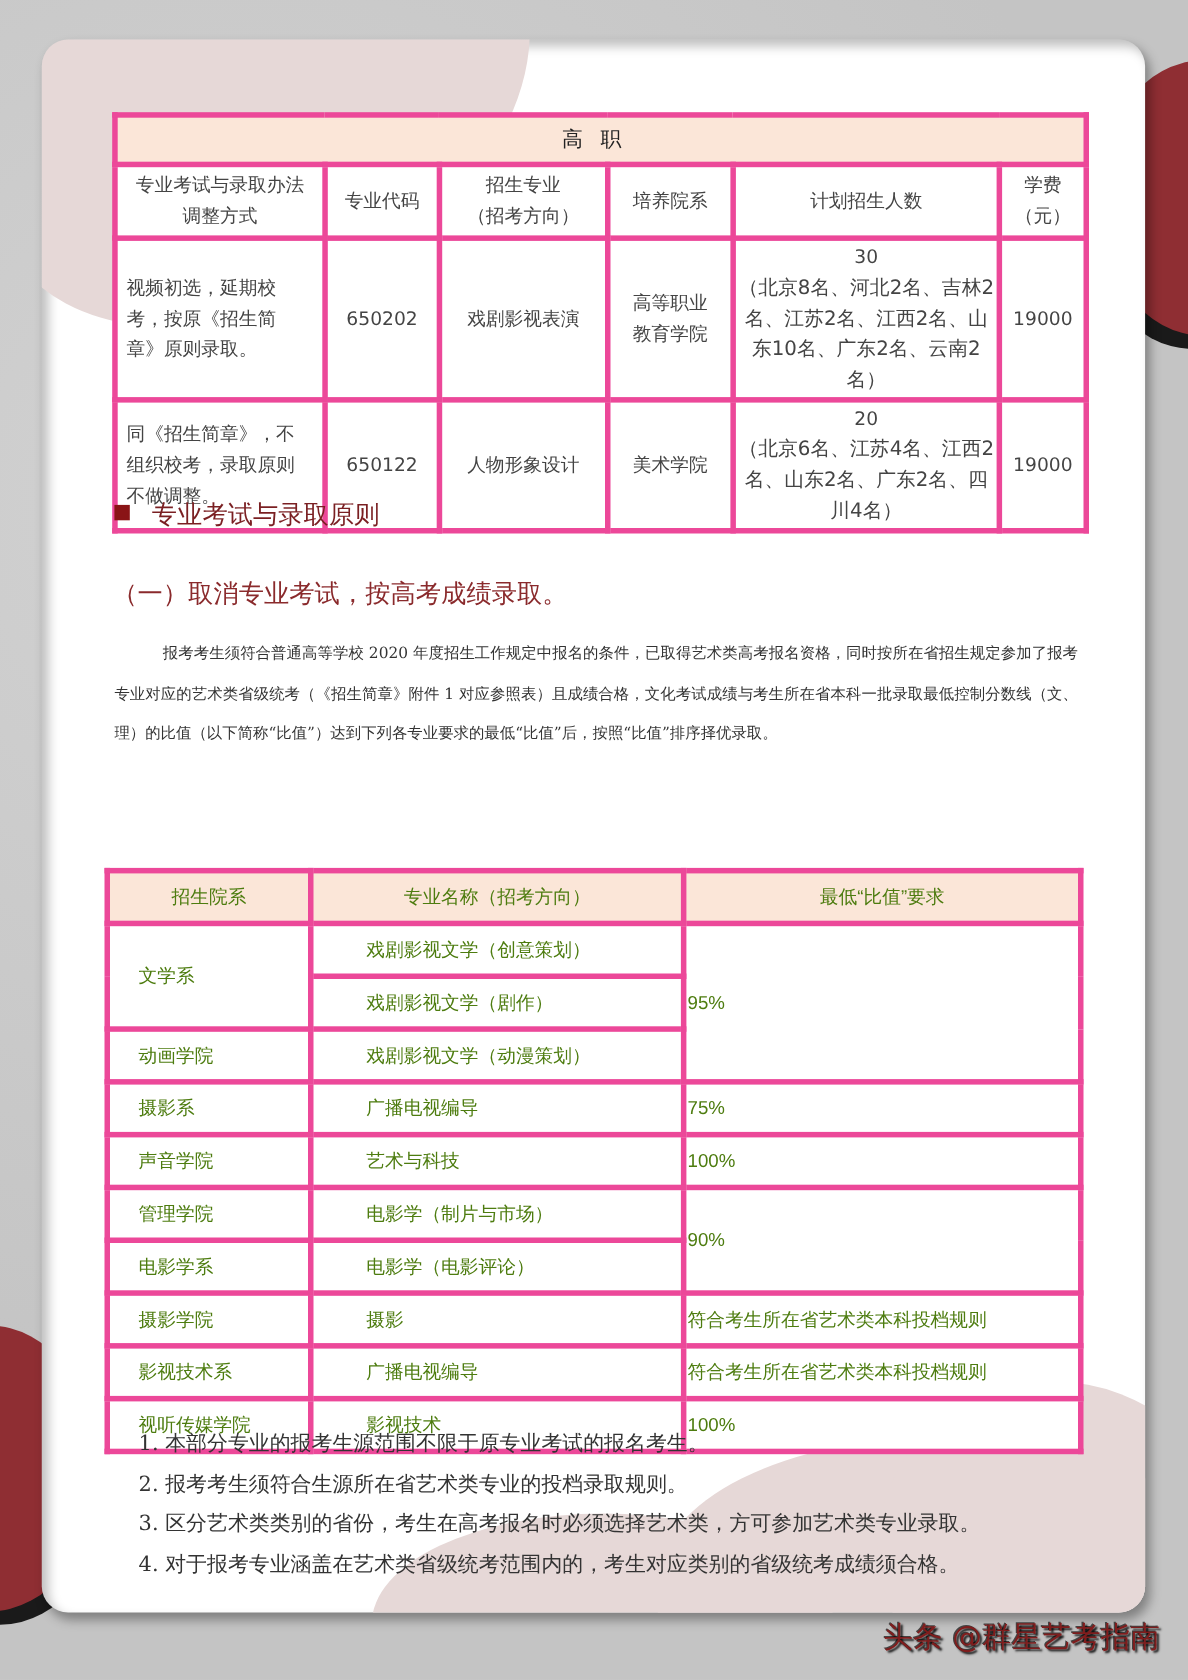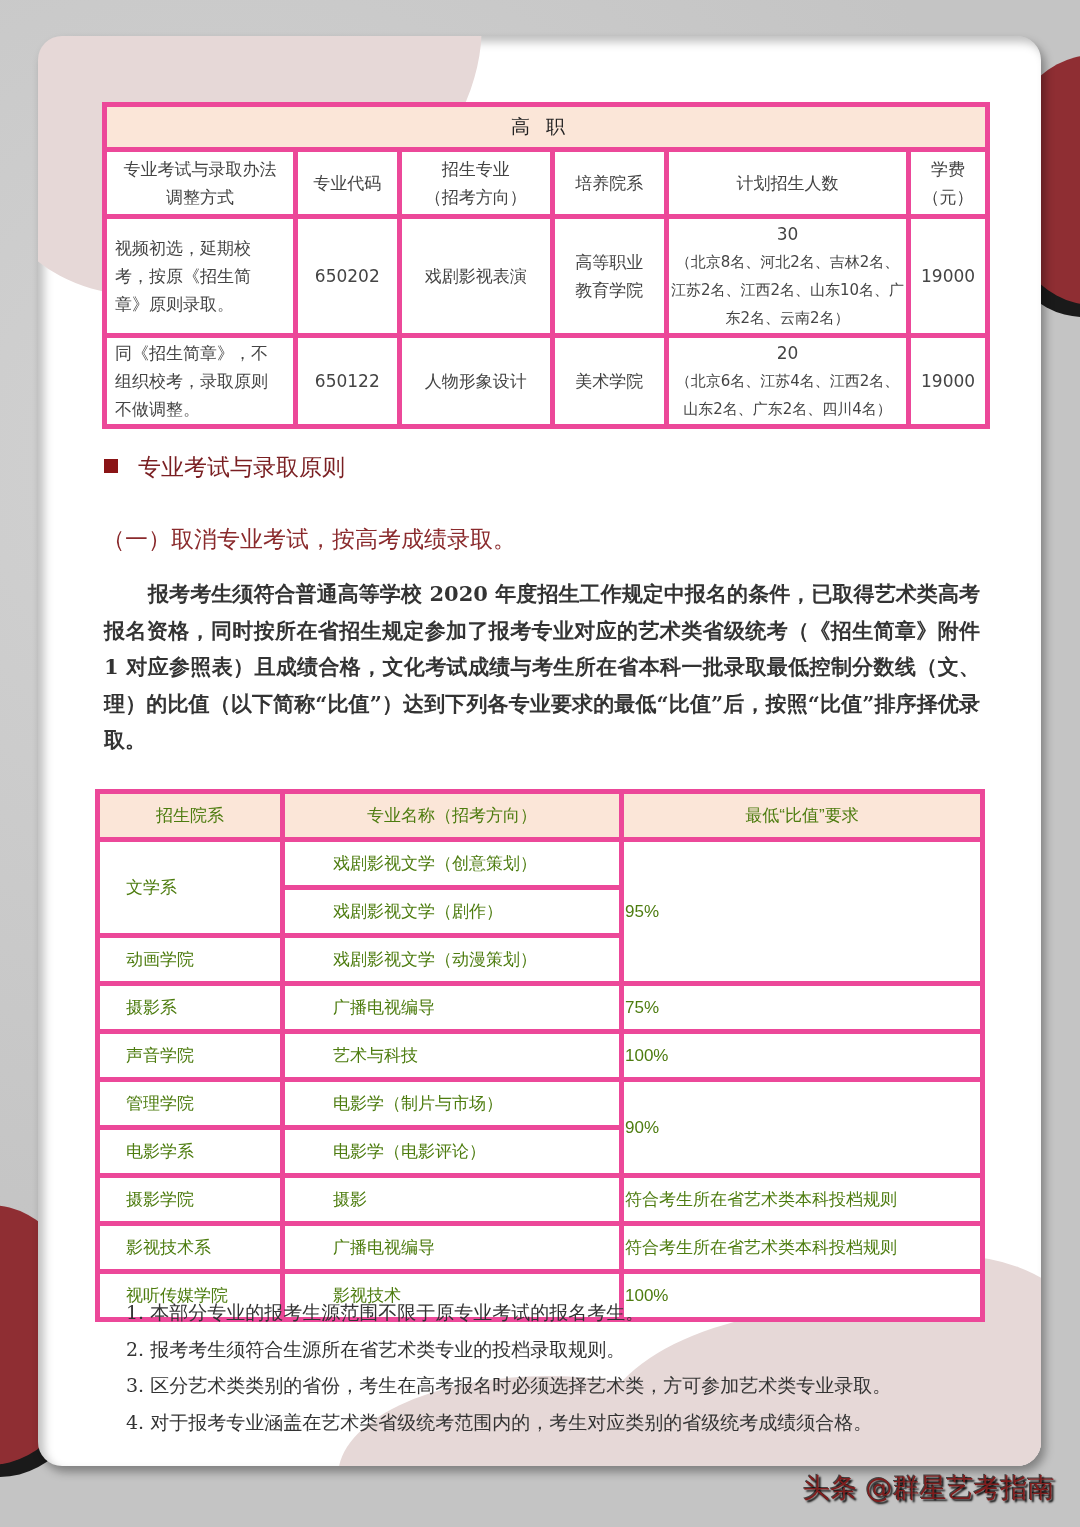--- a/index.html
+++ b/index.html
@@ -28,26 +28,26 @@
 
   table { border-collapse:collapse; position:absolute; }
   td, th { border:5px solid #ec4899; font-weight:normal; }
 
   
   .t1 { left:64px; top:66px; width:888px; font-size:17px; color:#444; font-family:"DejaVu Sans", sans-serif; }
   .t1 .title-row td { background:#fbe6d8; text-align:center; height:38px; font-size:19px; letter-spacing:16px; color:#222; }
   .t1 .head td { text-align:center; line-height:28px; height:60px; background:#fff; }
   .t1 .body td { text-align:center; line-height:28px; background:#fff; }
   .t1 .body td.left { text-align:left; padding:0 8px; }
-  .t1 .quota { font-size:15px; line-height:28px; }
+  .t1 .quota { font-size:18px; line-height:28px; }
 
   .section-heading { position:absolute; left:66px; top:416px; font-size:23px; color:#7a1f22; font-family:Liberation Sans, sans-serif; }
   .section-heading .sq { display:inline-block; width:14px; height:14px; background:#8a1416; margin-right:20px; vertical-align:2px; }
   .sub-heading { position:absolute; left:64px; top:488px; font-size:23px; color:#8a2a2c; font-family:Liberation Serif, serif; }
-  .para { position:absolute; left:66px; top:540px; width:876px; font-size:21px; line-height:36.5px; color:#333; text-indent:44px; text-align:justify; font-family:"DejaVu Serif", serif;font-weight:bold; }
+  .para { position:absolute; left:66px; top:540px; width:876px; font-size:14px; line-height:36.5px; color:#333; text-indent:44px; text-align:justify; font-family:"DejaVu Serif", serif; }
 
   
   .t2 { left:57px; top:753px; width:890px; font-size:17px; color:#4d7c0f; font-family:Liberation Sans, sans-serif; }
   .t2 th { background:#fbe6d8; height:41px; text-align:center; }
   .t2 td { height:41px; background:#fff; }
   .t2 td.dept { padding-left:26px; width:153px; }
   .t2 td.major { padding-left:48px; width:285px; }
   .t2 td.req { text-align:left; }
 
   .notes { position:absolute; left:88px; top:1258px; font-size:19px; line-height:36.5px; color:#333; font-family:"DejaVu Serif", serif; }

